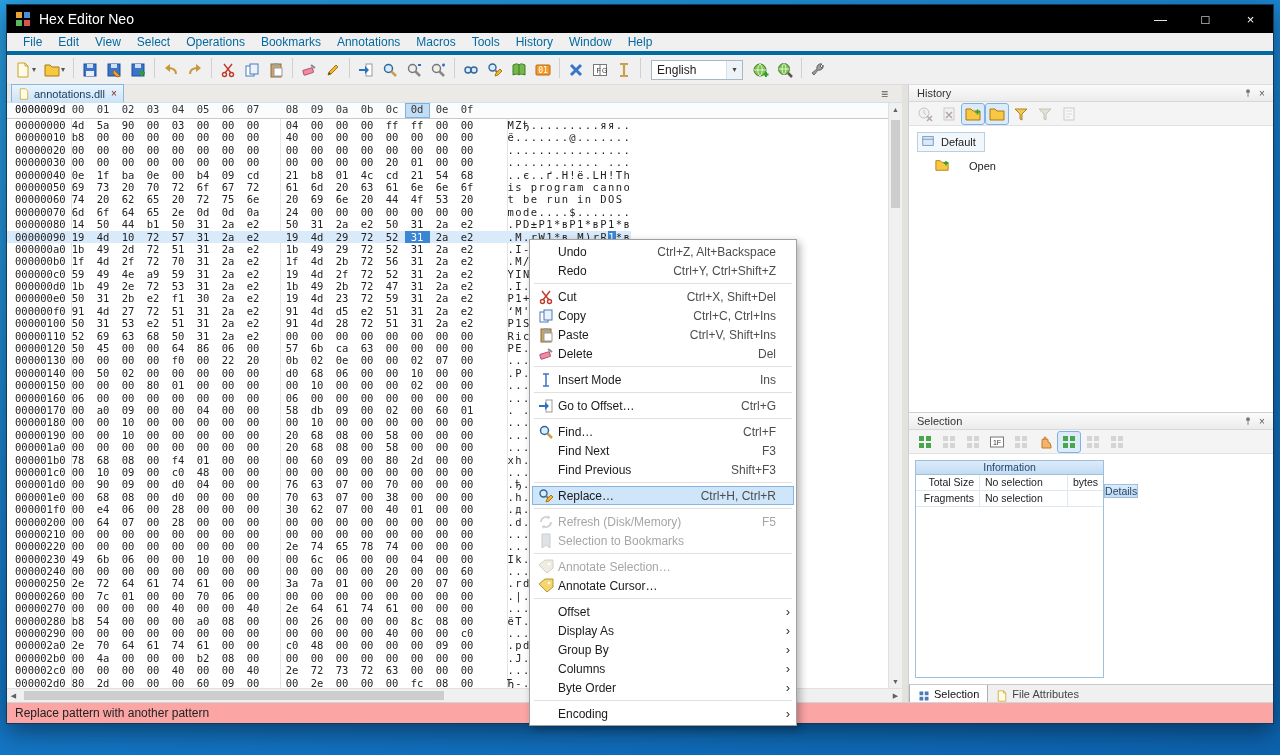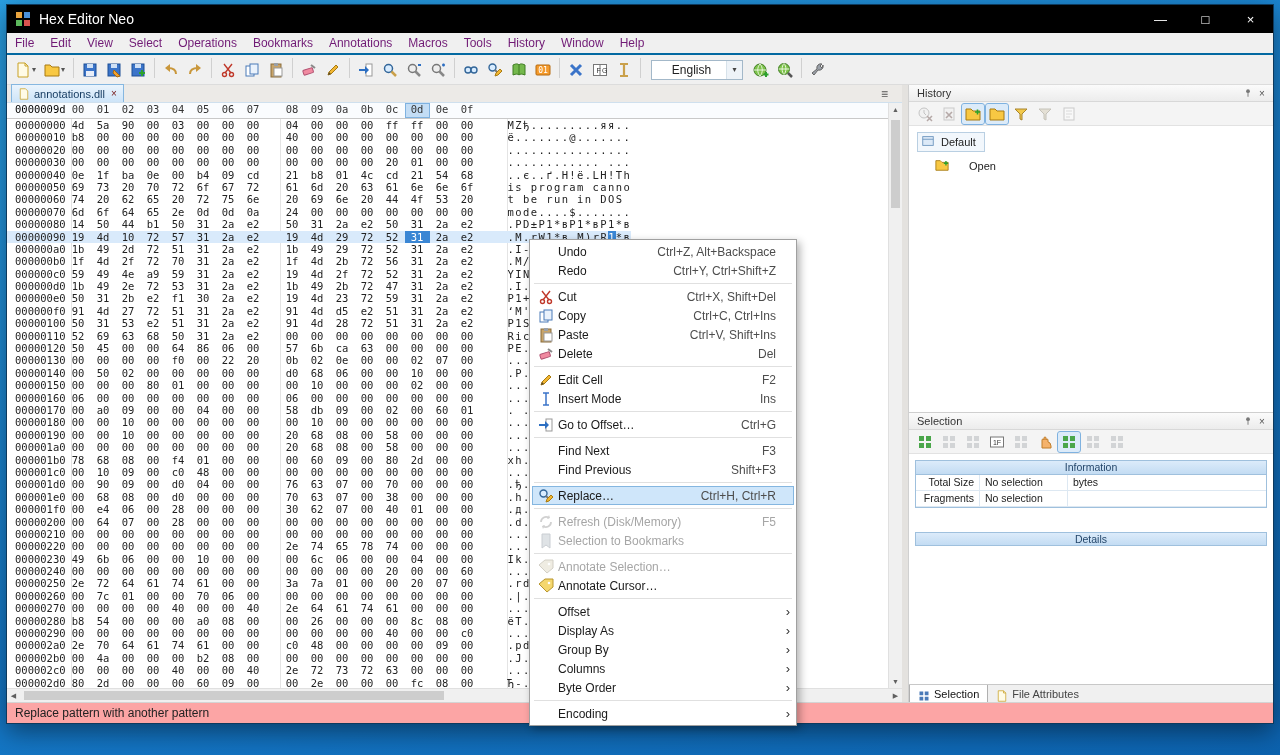--- a/index.html
+++ b/index.html
@@ -8,32 +8,32 @@
   .window { position:absolute; left:6px; top:4px; width:1268px; height:720px; background:#f0f0f0; display:flex; flex-direction:column; box-shadow:0 8px 24px rgba(0,0,0,.45); border:1px solid #0d3a5e; }
 
   
   .titlebar { height:28px; background:#000; color:#fff; display:flex; align-items:center; flex:0 0 auto; }
   .titlebar .appicon { width:16px; height:16px; margin:0 8px 0 8px; }
   .titlebar .title { font-size:14px; }
   .titlebar .spacer { flex:1; }
   .wbtn { width:45px; height:28px; display:flex; align-items:center; justify-content:center; font-size:13px; color:#fff; cursor:default; }
 
   
-  .menubar { height:22px; background:#f0f0f0; display:flex; align-items:center; font-size:12px; color:#701a75; flex:0 0 auto; border-bottom:2px solid #0369a1; }
+  .menubar { height:22px; background:#f0f0f0; display:flex; align-items:center; font-size:12px; color:#0369a1; padding-left:8px; flex:0 0 auto; border-bottom:4px solid #0369a1; }
   .mitem { padding:0 8px; line-height:22px; }
 
   
   .toolbar { height:30px; background:#f0f0f0; display:flex; align-items:center; padding-left:4px; flex:0 0 auto; border-bottom:1px solid #dcdcdc; }
   .tbtn { display:inline-flex; align-items:center; padding:2px 3px; margin:0 1px; border-radius:2px; }
   .tbtn .dd { font-size:8px; color:#555; margin-left:1px; }
   .tsep { width:1px; height:20px; background:#d0d0d0; margin:0 4px; display:inline-block; }
   .ic { display:inline-flex; width:16px; height:16px; }
   .ic.dim { opacity:.45; filter:grayscale(.8); }
   .combo { display:inline-flex; align-items:center; width:92px; height:20px; background:#fff; border:1px solid #a3b8c9; margin:0 6px; font-size:12px; }
-  .combo .cval { flex:1; padding-left:5px; color:#222;text-align:center; }
+  .combo .cval { flex:1; padding-left:5px; color:#222; }
   .combo .cbtn { width:16px; height:18px; display:flex; align-items:center; justify-content:center; font-size:8px; color:#444; border-left:1px solid #d7e2ea; background:#eef3f8; }
 
   
   .main { flex:1; display:flex; min-height:0; background:#e9e7e4; }
   .editor { flex:1; display:flex; flex-direction:column; min-width:0; background:#fff; }
   .splitter { flex:0 0 6px; background:#e4e2df; }
   .panel { flex:0 0 365px; display:flex; flex-direction:column; background:#f0f0f0; border-left:1px solid #d0d0d0; }
 
   
   .tabbar { height:18px; background:#eceae7; display:flex; align-items:flex-end; flex:0 0 auto; border-bottom:1px solid #cfe0ee; }
@@ -81,21 +81,21 @@
 
   
   .phead { height:17px; display:flex; align-items:center; background:linear-gradient(#fbfbfb,#ececec); border-bottom:1px solid #d8d8d8; font-size:11px; color:#333; padding:0 4px 0 8px; flex:0 0 auto; }
   .phead .spacer { flex:1; }
   .phead .pbtn { width:14px; height:14px; display:flex; align-items:center; justify-content:center; color:#555; font-size:10px; }
   .ptool { height:24px; background:#f4f4f4; display:flex; align-items:center; padding-left:4px; border-bottom:1px solid #e2e2e2; flex:0 0 auto; }
   .ptool .tbtn.active { outline:1px solid #7fb2e0; background:#dcebf9; }
   .histtree { flex:0 0 287px; background:#fff; border-bottom:1px solid #cfcfcf; font-size:11px; color:#222; padding:6px 8px; overflow:hidden; }
   .tdef { display:inline-flex; align-items:center; gap:4px; border:1px solid #b9cfe2; background:#f2f7fc; padding:1px 8px 1px 3px; }
   .topen { display:flex; align-items:center; gap:18px; margin:6px 0 0 18px; }
-  .selcontent { flex:1; background:#fff; padding:6px; overflow:hidden; display:flex; flex-direction:column; }
+  .selcontent { flex:1; background:#fff; padding:6px; overflow:hidden; display:flex; flex-direction:row; }
   .infobox { border:1px solid #9fc0dd; }
   .ibar { height:14px; background:linear-gradient(#dcebfa,#c3dcf3); border-bottom:1px solid #9fc0dd; text-align:center; font-size:10.5px; color:#25476b; line-height:13px; }
   .irow { display:flex; font-size:10.5px; color:#222; border-bottom:1px solid #dde8f2; height:16px; line-height:15px; }
   .irow span { border-right:1px solid #dde8f2; padding:0 5px; }
   .irow .c0 { flex:0 0 64px; text-align:right; }
   .irow .c1 { flex:0 0 88px; }
   .irow .c2 { flex:1; border-right:none; }
   .detbar { margin-top:24px; height:14px; background:linear-gradient(#dcebfa,#c3dcf3); border:1px solid #9fc0dd; text-align:center; font-size:10.5px; color:#25476b; line-height:13px; }
   .ptabs { height:18px; background:#f0f0f0; border-top:1px solid #c8c8c8; display:flex; align-items:stretch; font-size:11px; flex:0 0 auto; }
   .ptab { display:inline-flex; align-items:center; gap:4px; padding:0 8px; color:#444; }
@@ -1642,33 +1642,20 @@
         </span>
         <span class="clbl">Delete</span>
         <span class="csc">Del</span>
         <span class="sub"></span>
       </div>
       <div class="csep"></div>
       <div class="citem">
         <span class="cic">
           <span class="ic ">
             <svg viewBox="0 0 16 16" width="16" height="16">
-              <path d="M3 13l1-3 7-7 2 2-7 7z" fill="#f2b632" stroke="#a87b12"></path>
-              <path d="M3 13l1-3 2 2z" fill="#5a4a2a"></path>
-            </svg>
-          </span>
-        </span>
-        <span class="clbl">Edit Cell</span>
-        <span class="csc">F2</span>
-        <span class="sub"></span>
-      </div>
-      <div class="citem">
-        <span class="cic">
-          <span class="ic ">
-            <svg viewBox="0 0 16 16" width="16" height="16">
               <path d="M5 2h6M5 14h6M8 2v12" stroke="#3b74c9" stroke-width="1.5" fill="none"></path>
             </svg>
           </span>
         </span>
         <span class="clbl">Insert Mode</span>
         <span class="csc">Ins</span>
         <span class="sub"></span>
       </div>
       <div class="csep"></div>
       <div class="citem">
@@ -1680,20 +1667,33 @@
               <path d="M7 4l4 4-4 4z" fill="#2d6fc2"></path>
             </svg>
           </span>
         </span>
         <span class="clbl">Go to Offset…</span>
         <span class="csc">Ctrl+G</span>
         <span class="sub"></span>
       </div>
       <div class="csep"></div>
       <div class="citem">
+        <span class="cic">
+          <span class="ic ">
+            <svg viewBox="0 0 16 16" width="16" height="16">
+              <circle cx="6.5" cy="6.5" r="4" fill="#d8ecff" stroke="#336699" stroke-width="1.5"></circle>
+              <path d="M9.5 9.5l4.5 4.5" stroke="#caa04a" stroke-width="2.5"></path>
+            </svg>
+          </span>
+        </span>
+        <span class="clbl">Find…</span>
+        <span class="csc">Ctrl+F</span>
+        <span class="sub"></span>
+      </div>
+      <div class="citem">
         <span class="cic"></span>
         <span class="clbl">Find Next</span>
         <span class="csc">F3</span>
         <span class="sub"></span>
       </div>
       <div class="citem">
         <span class="cic"></span>
         <span class="clbl">Find Previous</span>
         <span class="csc">Shift+F3</span>
         <span class="sub"></span>

